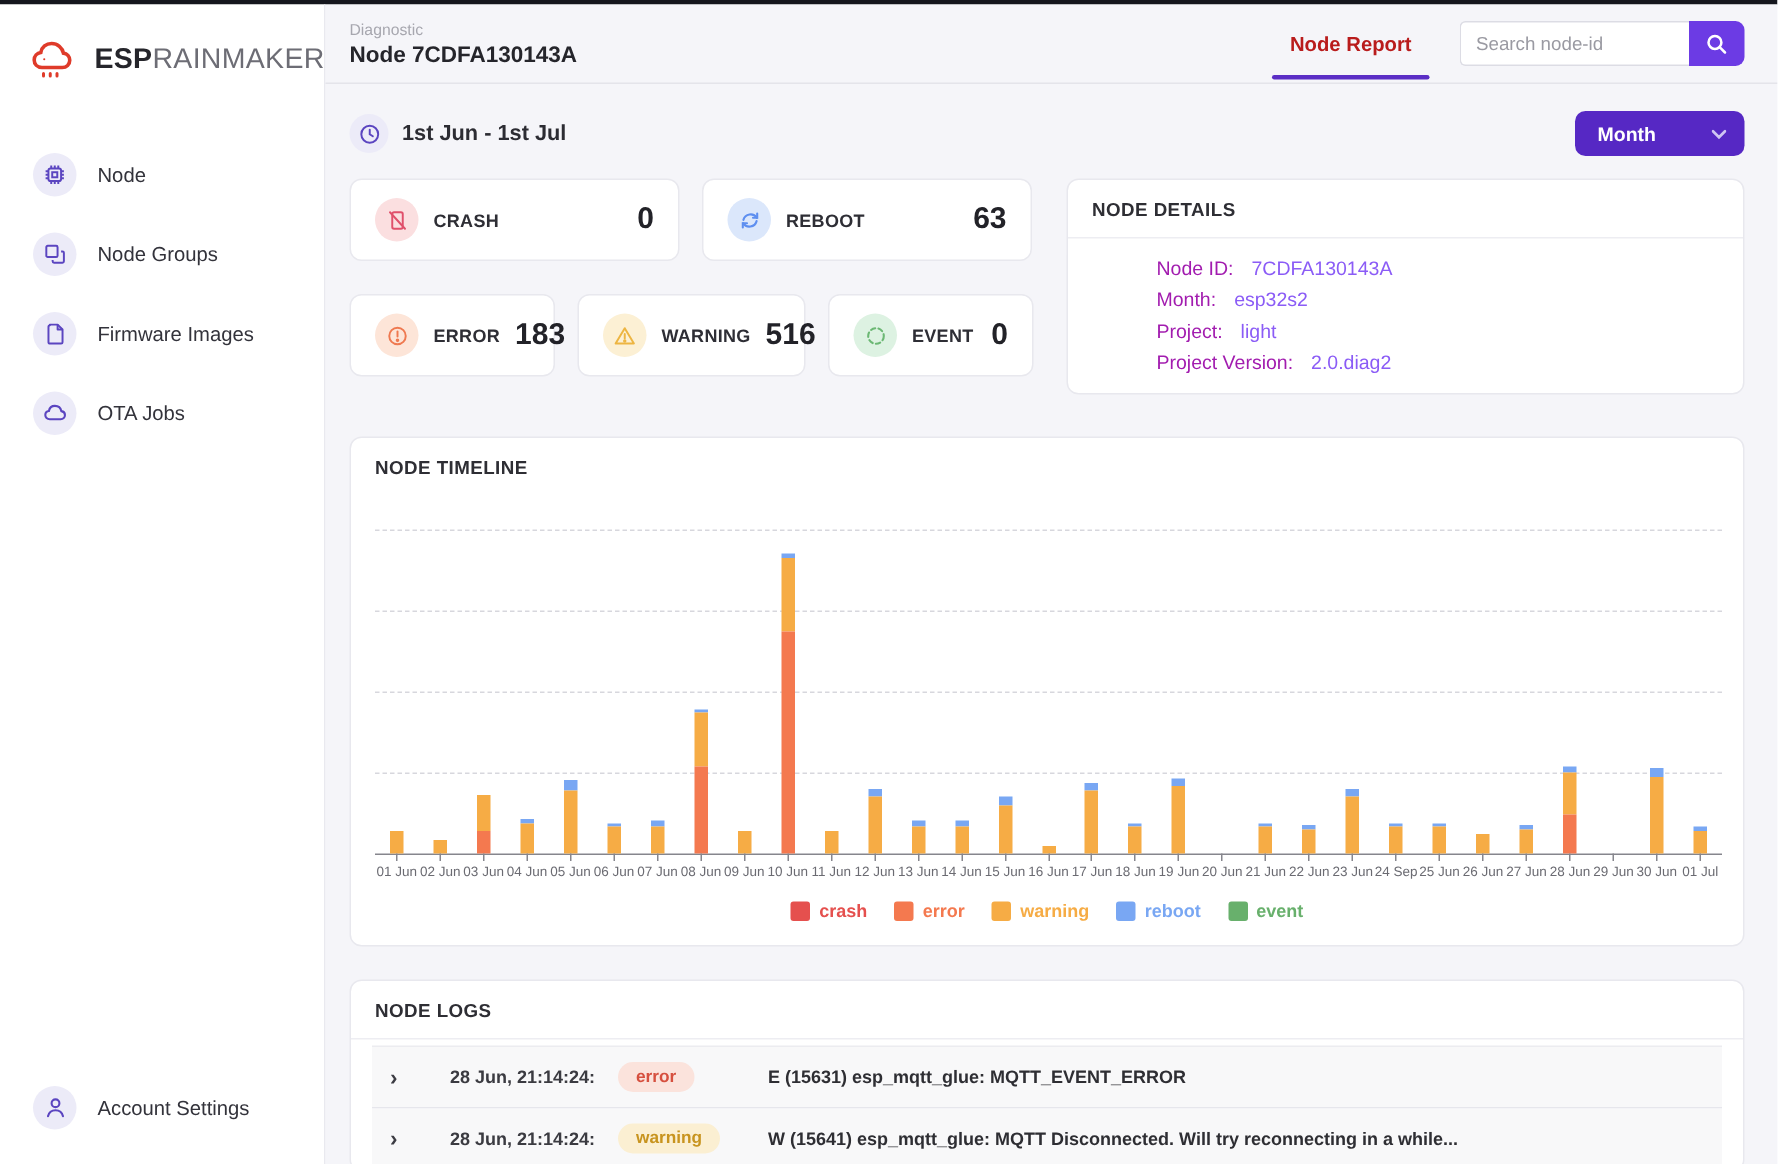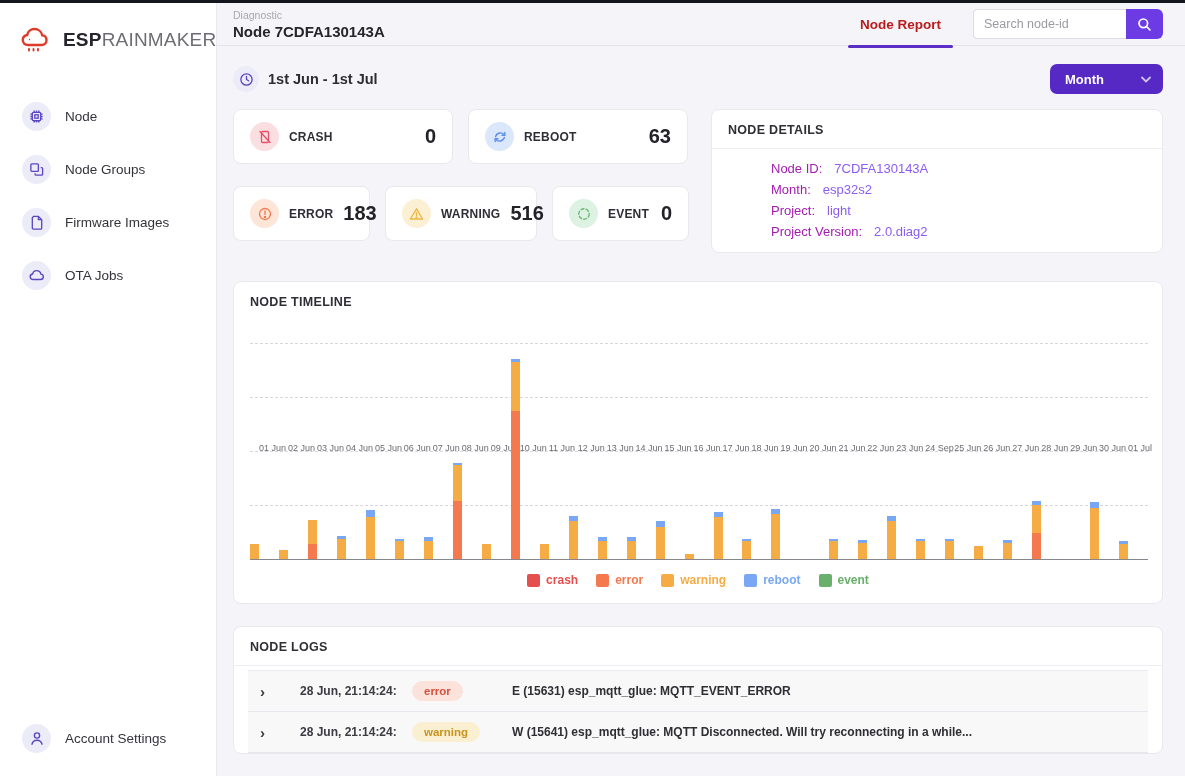--- a/index.html
+++ b/index.html
@@ -17,21 +17,21 @@
   .logo-light { font-weight:400; color:#6d6d75; }
   .nav-item { display:flex; align-items:center; gap:14px; padding:9px 18px 9px 22px;
     cursor:pointer; margin-bottom:6px; }
   .icon-circle { width:29px; height:29px; border-radius:50%; background:#ecebf8;
     display:flex; align-items:center; justify-content:center; flex-shrink:0; }
   .nav-label { font-size:13.5px; color:#33333b; }
   .sidebar-footer { position:absolute; bottom:8px; left:0; right:0; }
 
   
   .content { flex:1; background:#f5f5f9; display:flex; flex-direction:column; min-width:0; }
-  .topbar { height:43px; border-bottom:1px solid #e4e4ea; display:flex;
+  .topbar { height:53px; border-bottom:1px solid #e4e4ea; display:flex;
     align-items:center; padding:0 22px 0 16px; position:relative; flex-shrink:0; }
   .crumb { font-size:10.5px; color:#a7a7af; margin-bottom:2px; }
   .page-title { font-size:15px; font-weight:700; color:#25252b; }
   .topbar-right { margin-left:auto; display:flex; align-items:center; gap:26px; }
   .tab { font-size:13.5px; font-weight:700; color:#b91c1c; position:relative;
     padding:16px 6px; cursor:pointer; }
   .tab::after { content:""; position:absolute; left:-6px; right:-6px; bottom:0;
     height:3px; border-radius:2px; background:#5b2ec5; }
   .search-group { display:flex; height:30px; }
   .search-input { width:153px; border:1px solid #dcdce4; border-right:none;
@@ -71,21 +71,21 @@
   .detail-label { font-weight:400; color:#a21caf;padding-left:43px; }
   .detail-value { color:#8b5cf6; }
 
   
   .timeline-card { margin-bottom:22px; padding-bottom:10px; }
   .plot-wrap { padding:14px 14px 0 16px; }
   .plot { position:relative; }
   .gridline { position:absolute; left:0; right:0; border-top:1px dashed #d7d7dd; height:0; }
   .axis-line { position:absolute; left:0; right:0; top:225px; height:1px; background:#86868d; }
   .cols { display:flex; position:relative; }
-  .chart-col { flex:1; display:flex; flex-direction:row; align-items:center; min-width:0; }
+  .chart-col { flex:1; display:flex; flex-direction:column; align-items:center; min-width:0; }
   .bar-area { height:225px; width:100%; display:flex; align-items:flex-end; justify-content:center; }
   .bar-stack { width:9px; display:flex; flex-direction:column; }
   .tick { width:1px; height:5px; background:#86868d; }
   .x-label { font-size:9px; color:#6b6b72; white-space:nowrap; margin-top:2px; }
   .legend { display:flex; justify-content:center; gap:18px; margin:14px 0 6px; }
   .legend-item { display:flex; align-items:center; gap:6px; font-size:12px; font-weight:600; }
   .legend-swatch { width:13px; height:13px; border-radius:2px; }
 
   
   .logs-card { overflow:hidden; }

